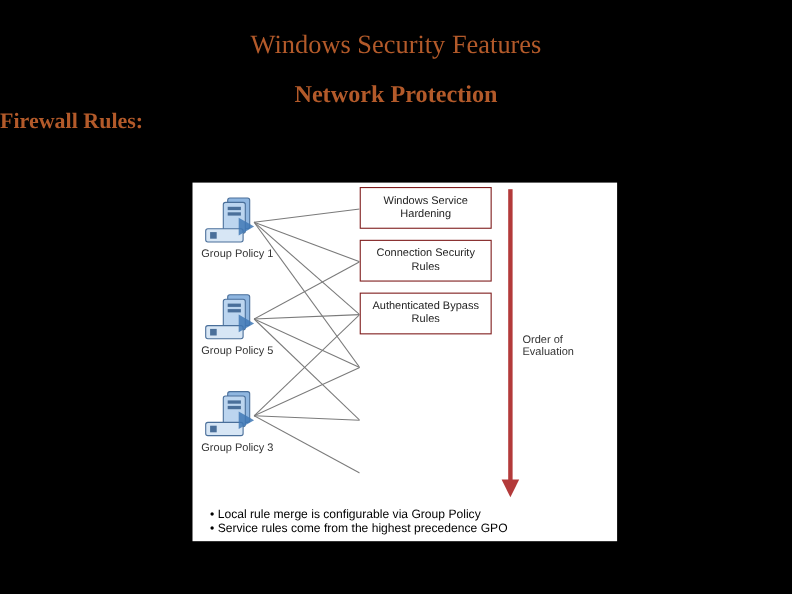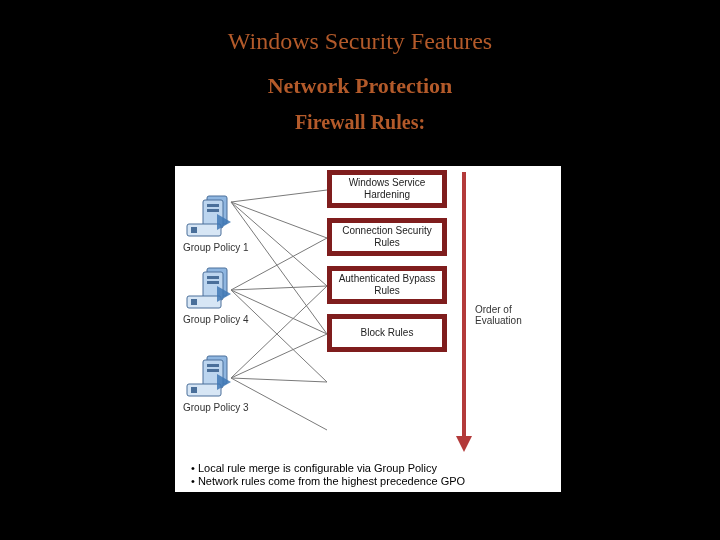--- a/index.html
+++ b/index.html
@@ -26,22 +26,21 @@
     color: #b35a2a;
     font-size: 22px;
     font-weight: bold;
     text-align: center;
     margin-top: 18px;
   }
   .subsub {
     color: #b35a2a;
     font-size: 20px;
     font-weight: bold;
-    text-align: center;
-    margin-top: 12px;
+    margin-top: 0;
   }
   .diagram {
     position: absolute;
     left: 175px;
     top: 166px;
     width: 386px;
     height: 326px;
     background: #fff;
   }
   
@@ -58,21 +57,21 @@
     margin-top: 2px;
   }
   
   .rules-col {
     position: absolute;
     left: 152px;
     top: 4px;
     width: 120px;
   }
   .rule-box {
-    border: 5px solid #7f1d1d;
+    border: 1px solid #7f1d1d;
     text-align: center;
     font-family: Arial, sans-serif;
     font-size: 10px;
     color: #222;
     padding: 4px 2px;
     margin-bottom: 10px;
     line-height: 1.2;
     background: #fff;
     box-sizing: border-box;
     height: 38px;
@@ -135,21 +134,21 @@
 <body>
 
 <div class="slide">
 
   <div class="title">Windows Security Features</div>
   <div class="subtitle">Network Protection</div>
   <div class="subsub">Firewall Rules:</div>
 
   <div class="diagram">
 
-    <div class="gp" style="top:28px">
+    <div class="gp" style="top:12px">
       <svg width="56" height="46" viewBox="0 0 56 46">
         <rect x="24" y="2" width="20" height="28" rx="2" fill="#8fb6e0" stroke="#4a6f9a"></rect>
         <rect x="20" y="6" width="20" height="28" rx="2" fill="#bcd5ef" stroke="#4a6f9a"></rect>
         <rect x="24" y="10" width="12" height="3" fill="#4a6f9a"></rect>
         <rect x="24" y="15" width="12" height="3" fill="#4a6f9a"></rect>
         <rect x="4" y="30" width="34" height="12" rx="2" fill="#d7e6f5" stroke="#4a6f9a"></rect>
         <rect x="8" y="33" width="6" height="6" fill="#4a6f9a"></rect>
         <polygon points="34,20 48,28 34,36" fill="#3f78b5" opacity="0.85"></polygon>
       </svg>
       <div class="gp-label">Group Policy 1</div>
@@ -158,21 +157,21 @@
     <div class="gp" style="top:100px">
       <svg width="56" height="46" viewBox="0 0 56 46">
         <rect x="24" y="2" width="20" height="28" rx="2" fill="#8fb6e0" stroke="#4a6f9a"></rect>
         <rect x="20" y="6" width="20" height="28" rx="2" fill="#bcd5ef" stroke="#4a6f9a"></rect>
         <rect x="24" y="10" width="12" height="3" fill="#4a6f9a"></rect>
         <rect x="24" y="15" width="12" height="3" fill="#4a6f9a"></rect>
         <rect x="4" y="30" width="34" height="12" rx="2" fill="#d7e6f5" stroke="#4a6f9a"></rect>
         <rect x="8" y="33" width="6" height="6" fill="#4a6f9a"></rect>
         <polygon points="34,20 48,28 34,36" fill="#3f78b5" opacity="0.85"></polygon>
       </svg>
-      <div class="gp-label">Group Policy 4</div>
+      <div class="gp-label">Group Policy 5</div>
     </div>
 
     <div class="gp" style="top:188px">
       <svg width="56" height="46" viewBox="0 0 56 46">
         <rect x="24" y="2" width="20" height="28" rx="2" fill="#8fb6e0" stroke="#4a6f9a"></rect>
         <rect x="20" y="6" width="20" height="28" rx="2" fill="#bcd5ef" stroke="#4a6f9a"></rect>
         <rect x="24" y="10" width="12" height="3" fill="#4a6f9a"></rect>
         <rect x="24" y="15" width="12" height="3" fill="#4a6f9a"></rect>
         <rect x="4" y="30" width="34" height="12" rx="2" fill="#d7e6f5" stroke="#4a6f9a"></rect>
         <rect x="8" y="33" width="6" height="6" fill="#4a6f9a"></rect>
@@ -196,28 +195,27 @@
       <line x1="2" y1="212" x2="98" y2="120" stroke="#7a7a7a" stroke-width="1"></line>
       <line x1="2" y1="212" x2="98" y2="168" stroke="#7a7a7a" stroke-width="1"></line>
       <line x1="2" y1="212" x2="98" y2="216" stroke="#7a7a7a" stroke-width="1"></line>
       <line x1="2" y1="212" x2="98" y2="264" stroke="#7a7a7a" stroke-width="1"></line>
     </svg>
 
     <div class="rules-col">
       <div class="rule-box">Windows Service Hardening</div>
       <div class="rule-box">Connection Security Rules</div>
       <div class="rule-box">Authenticated Bypass Rules</div>
-      <div class="rule-box">Block Rules</div>
     </div>
 
     <div class="eval-arrow">
       <div class="shaft"></div>
       <div class="head"></div>
     </div>
     <div class="eval-label">Order of Evaluation</div>
 
     <div class="bullets">
       <div class="b">Local rule merge is configurable via Group Policy</div>
-      <div class="b">Network rules come from the highest precedence GPO</div>
+      <div class="b">Service rules come from the highest precedence GPO</div>
     </div>
 
   </div>
 </div>
 
 </body></html>

